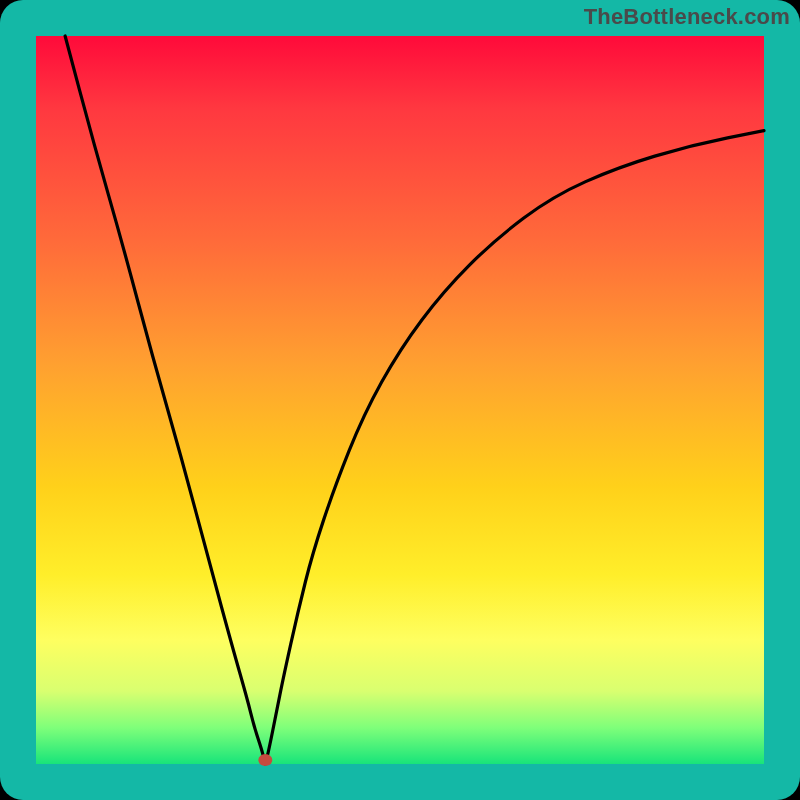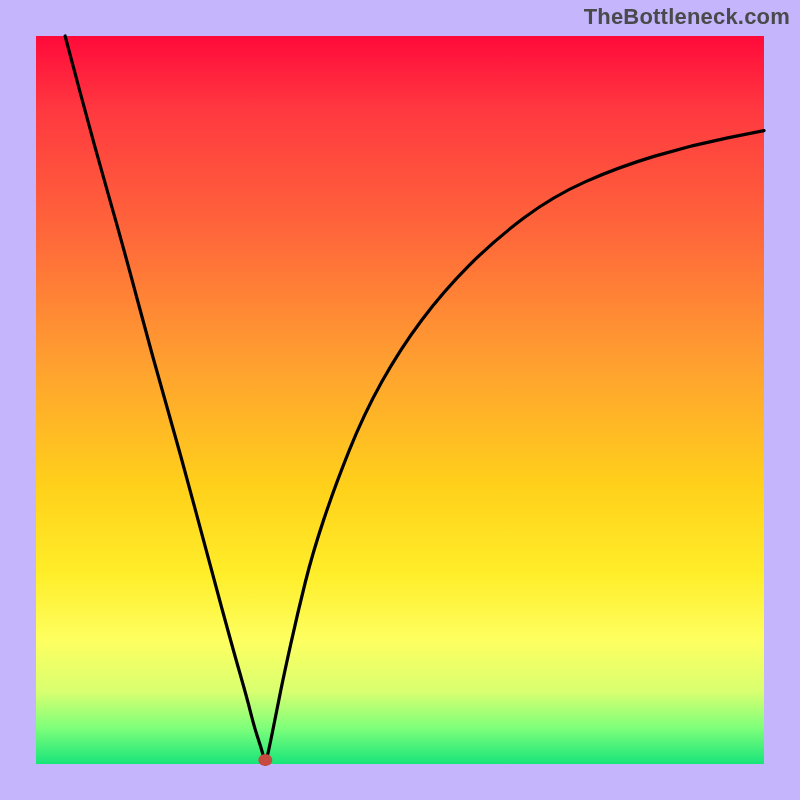--- a/index.html
+++ b/index.html
@@ -8,21 +8,22 @@
     width: 800px;
     height: 800px;
     background: #000;
     overflow: hidden;
     font-family: Arial, Helvetica, sans-serif;
   }
   .frame {
     position: relative;
     width: 800px;
     height: 800px;
-    background: #c4b5fd;
+    background: #14b8a6;
+    border-radius: 23px;
   }
   .watermark {
     position: absolute;
     top: 4px;
     right: 10px;
     color: #4a4a4a;
     font-size: 22px;
     font-weight: 600;
     font-family: Arial, Helvetica, sans-serif;
     letter-spacing: 0.2px;

